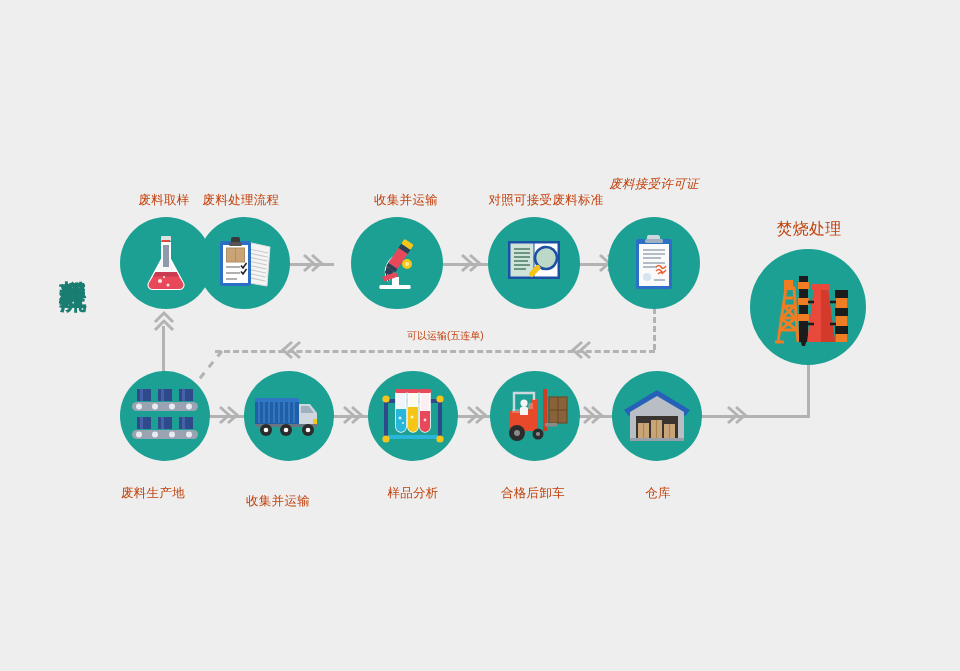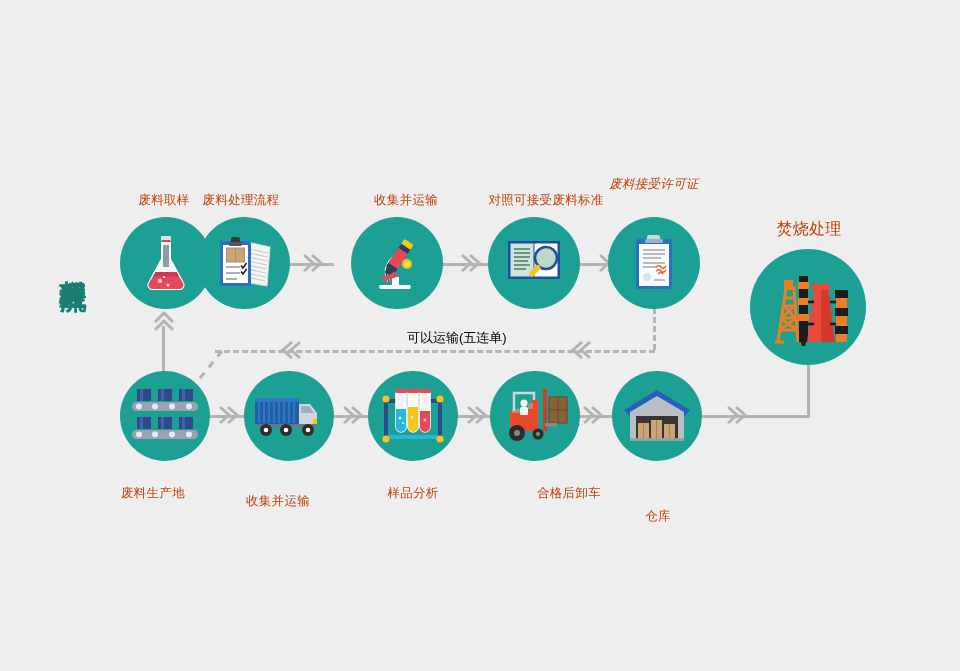--- a/index.html
+++ b/index.html
@@ -67,22 +67,22 @@
     border-top: 3px dashed #b3b3b3;
   }
   .dash-v {
     position: absolute;
     width: 0;
     border-left: 3px dashed #b3b3b3;
   }
   .chev { position:absolute; }
   .mid-note {
     position: absolute;
-    font-size: 13px;
-    color: #000000;
+    font-size: 10px;
+    color: #c2410c;
     white-space: nowrap;
     background: #eeeeee;
     padding: 0 6px;
   }
 </style>
 </head>
 <body>
 
 <div id="stage">
 
@@ -447,21 +447,21 @@
 
       <circle cx="24" cy="16" r="3.6" fill="#f4f4f4"></circle>
       <path d="M20 21 q4 -4 8 0 v7 h-8 Z" fill="#f4f4f4"></path>
 
       <circle cx="17" cy="46" r="8" fill="#2c2c2c"></circle>
         <circle cx="17" cy="46" r="3" fill="#8a8a8a"></circle>
       <circle cx="38" cy="47" r="5.5" fill="#2c2c2c"></circle>
         <circle cx="38" cy="47" r="2.1" fill="#8a8a8a"></circle>
     </svg>
   </div>
-  <div class="lbl" style="left:521px; top:485px; width:80px;text-align:right;">合格后卸车</div>
+  <div class="lbl" style="left:493px; top:485px; width:80px;">合格后卸车</div>
 
   <div class="node" style="left:612px; top:371px; width:90px; height:90px;">
     <svg width="70" height="56" viewBox="0 0 70 56">
 
       <path d="M35 2 L68 22 L63 28 L35 11 L7 28 L2 22 Z" fill="#2660b8"></path>
 
       <path d="M8 24 L35 8 L62 24 V52 H8 Z" fill="#b9bec4"></path>
 
       <rect x="14" y="28" width="42" height="24" fill="#3a3430"></rect>
 
@@ -471,15 +471,15 @@
         <rect x="42" y="36" width="11" height="16"></rect>
       </g>
       <g stroke="#a7864f" stroke-width="1.1">
         <line x1="21.5" y1="35" x2="21.5" y2="52"></line>
         <line x1="34.5" y1="32" x2="34.5" y2="52"></line>
         <line x1="47.5" y1="36" x2="47.5" y2="52"></line>
       </g>
       <rect x="8" y="50" width="54" height="3" fill="#9aa0a7"></rect>
     </svg>
   </div>
-  <div class="lbl" style="left:638px; top:485px; width:40px;margin-top:23px;">仓库</div>
+  <div class="lbl" style="left:638px; top:485px; width:40px;">仓库</div>
 
 </div>
 
 </body></html>

